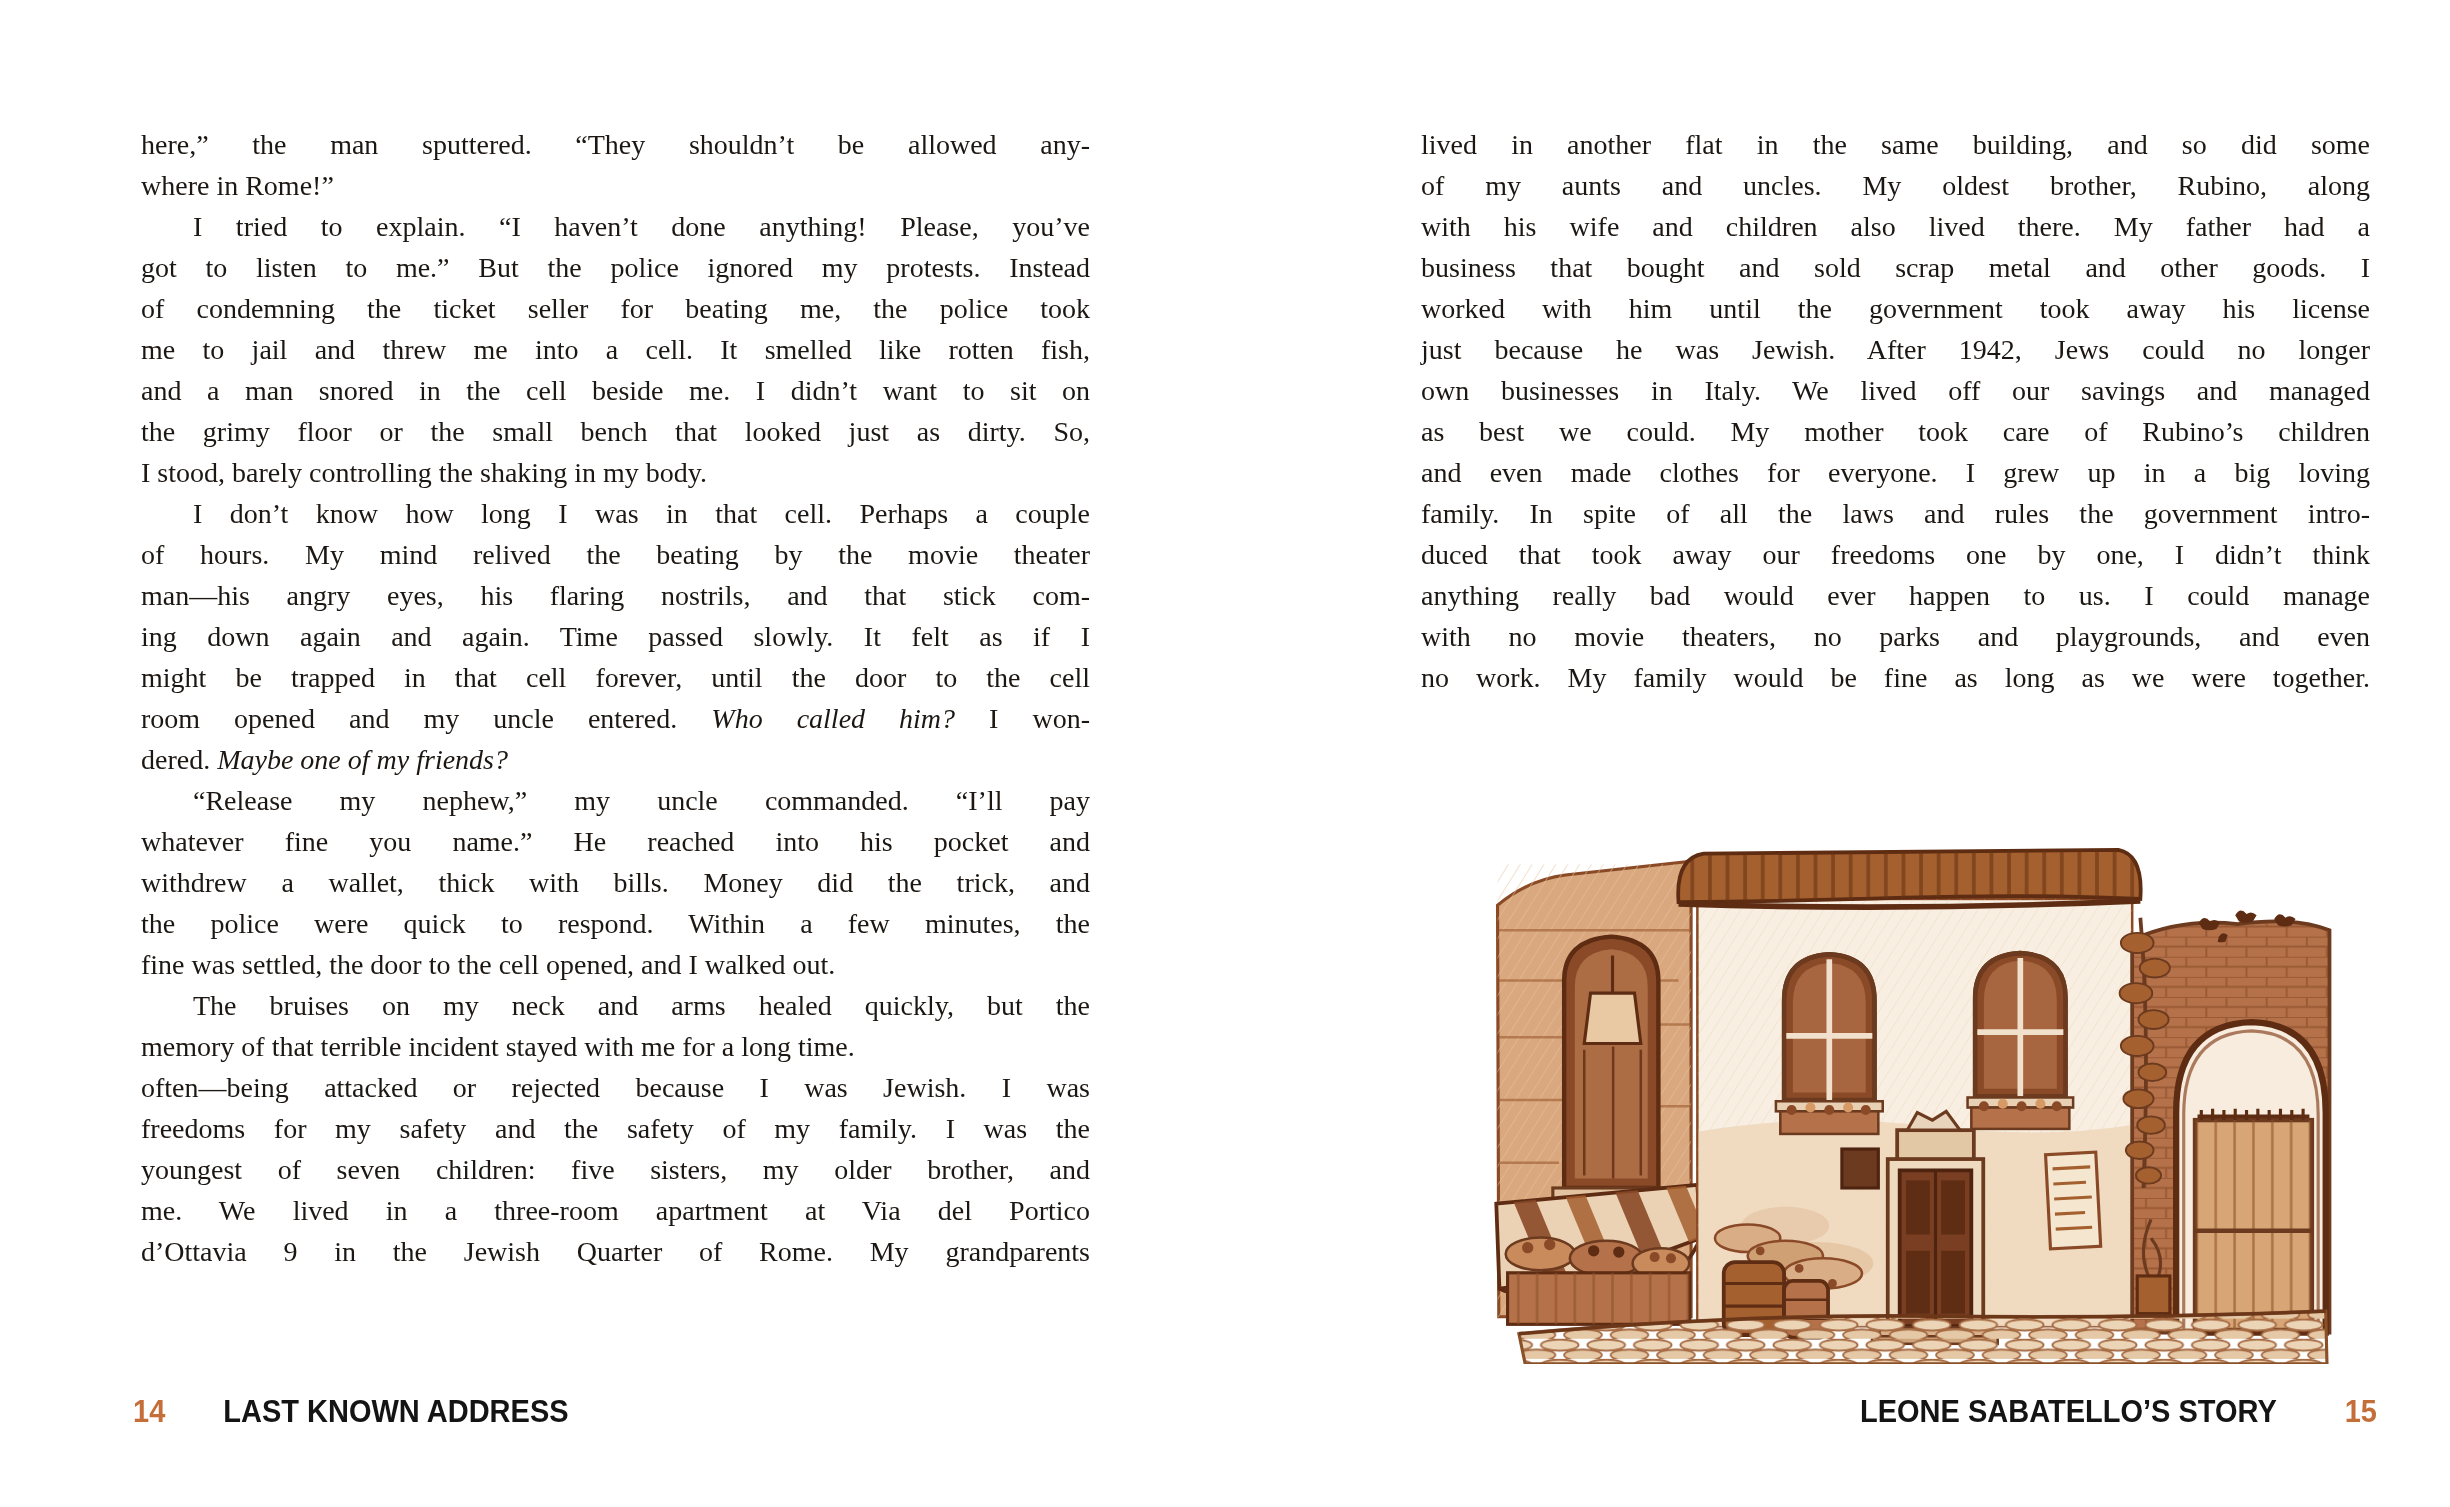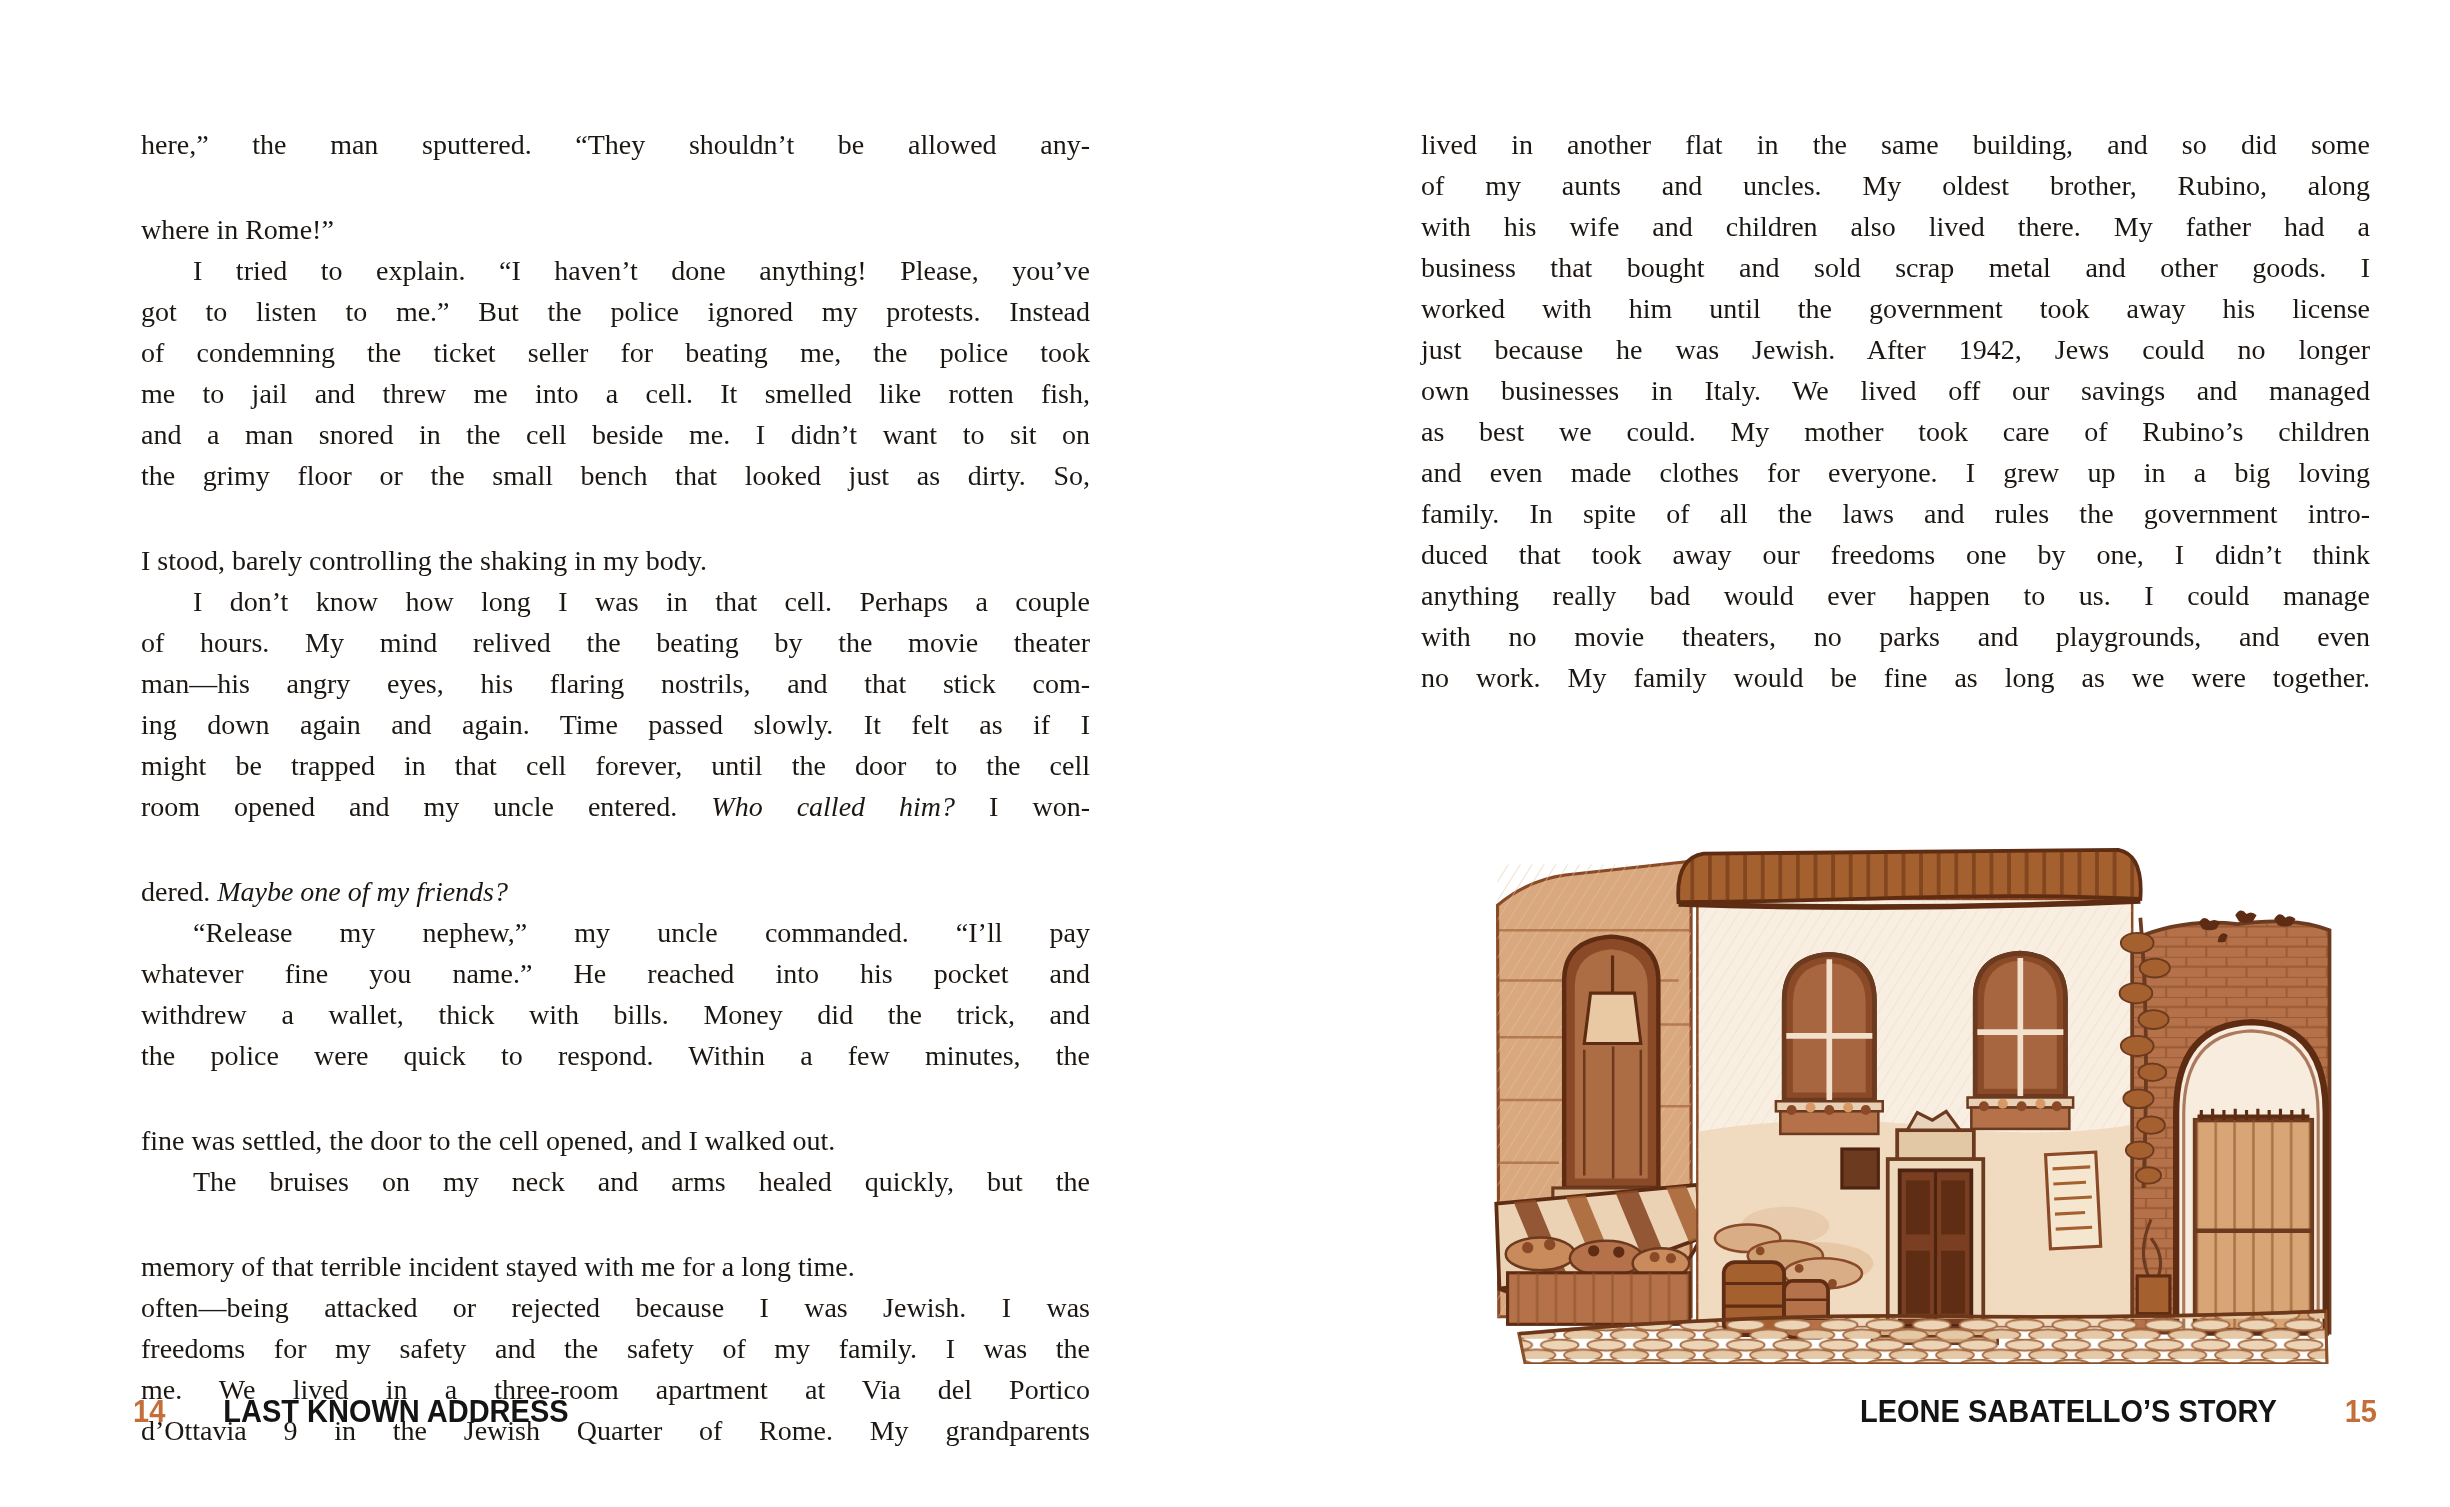--- a/index.html
+++ b/index.html
@@ -20,21 +20,21 @@
   }
   .page-left .text-col{left:141px;}
   .page-right .text-col{left:151px;}
   .line{
     text-align:justify;
     text-align-last:justify;
     text-justify:inter-word;
     height:41px;
     white-space:normal;
   }
-  .line.end{text-align-last:left;margin-top:44px;}
+  .line.end{text-align-last:left;}
   .line.indent{text-indent:52px;}
   .line i{font-style:italic;}
   .footer{
     position:absolute;top:1397px;height:38px;
     display:flex;align-items:baseline;
     font-family:"Liberation Sans","DejaVu Sans",sans-serif;
     font-weight:700;font-size:29px;letter-spacing:0px;
     transform:scaleY(1.05);transform-origin:center bottom;
   }
   .footer-left{left:133px;gap:58px;}
@@ -70,20 +70,21 @@
         <div class="line end"><span>dered. </span><i>Maybe one of my friends?</i></div>
         <div class="line indent"><span>“Release my nephew,” my uncle commanded. “I’ll pay</span></div>
         <div class="line"><span>whatever fine you name.” He reached into his pocket and</span></div>
         <div class="line"><span>withdrew a wallet, thick with bills. Money did the trick, and</span></div>
         <div class="line"><span>the police were quick to respond. Within a few minutes, the</span></div>
         <div class="line end"><span>fine was settled, the door to the cell opened, and I walked out.</span></div>
         <div class="line indent"><span>The bruises on my neck and arms healed quickly, but the</span></div>
         <div class="line end"><span>memory of that terrible incident stayed with me for a long time.</span></div>
         <div class="line"><span>often—being attacked or rejected because I was Jewish. I was</span></div>
         <div class="line"><span>freedoms for my safety and the safety of my family. I was the</span></div>
+        <div class="line"><span>youngest of seven children: five sisters, my older brother, and</span></div>
         <div class="line"><span>me. We lived in a three-room apartment at Via del Portico</span></div>
         <div class="line"><span>d’Ottavia 9 in the Jewish Quarter of Rome. My grandparents</span></div>
       </div>
     <div class="footer footer-left">
       <span class="pagenum">14</span>
       <span class="footer-title">LAST KNOWN ADDRESS</span>
     </div>
   </div>
 
   <div class="page page-right">

